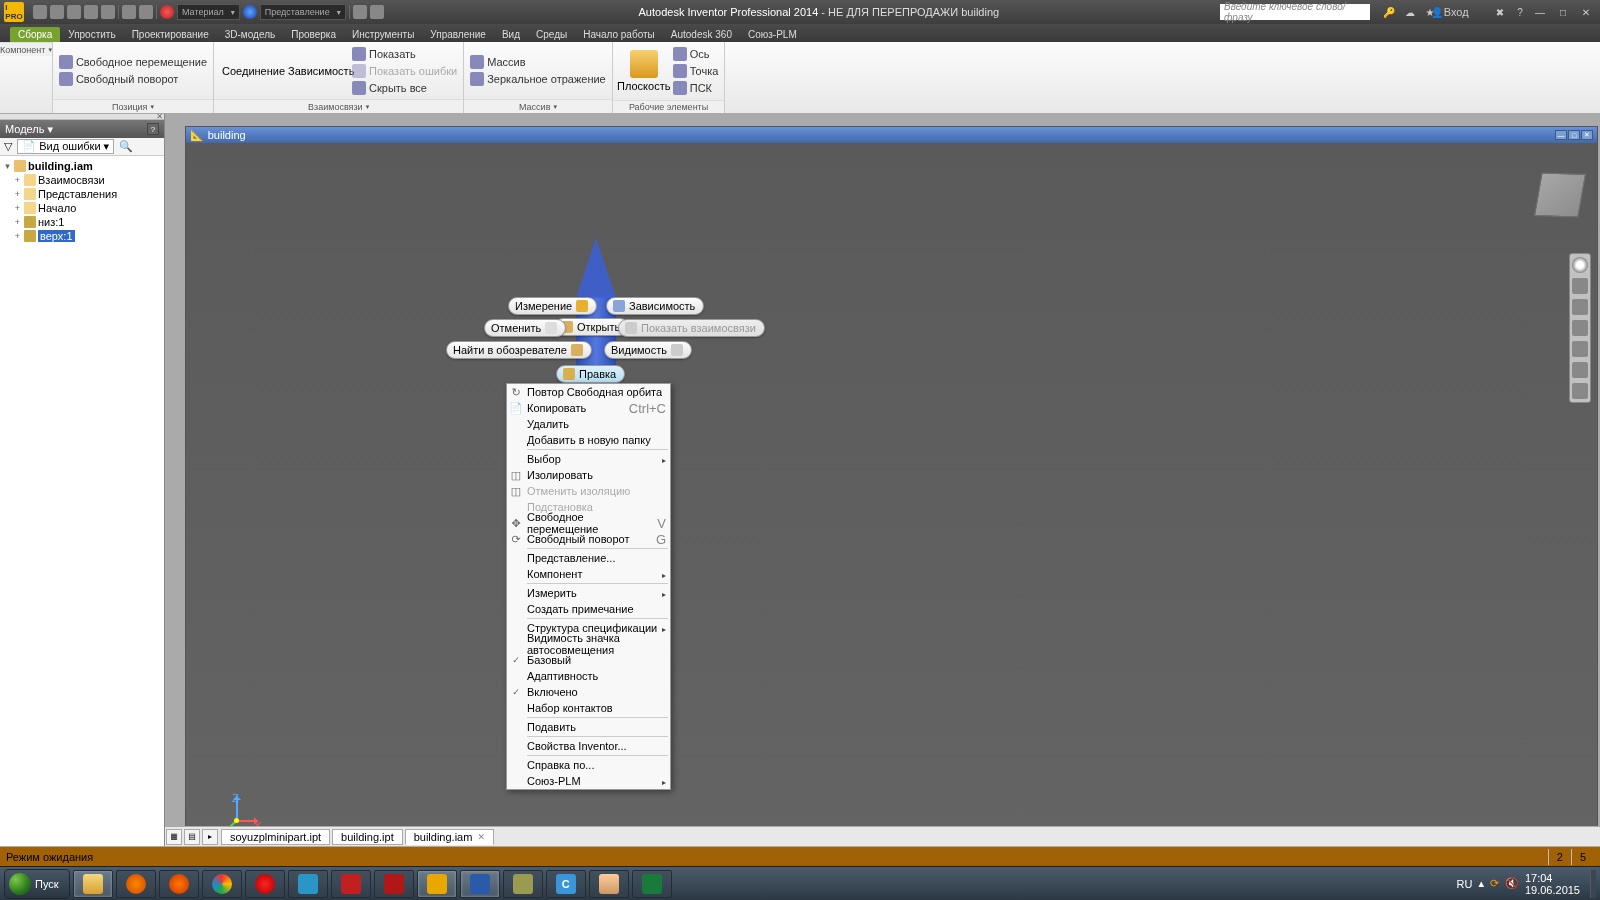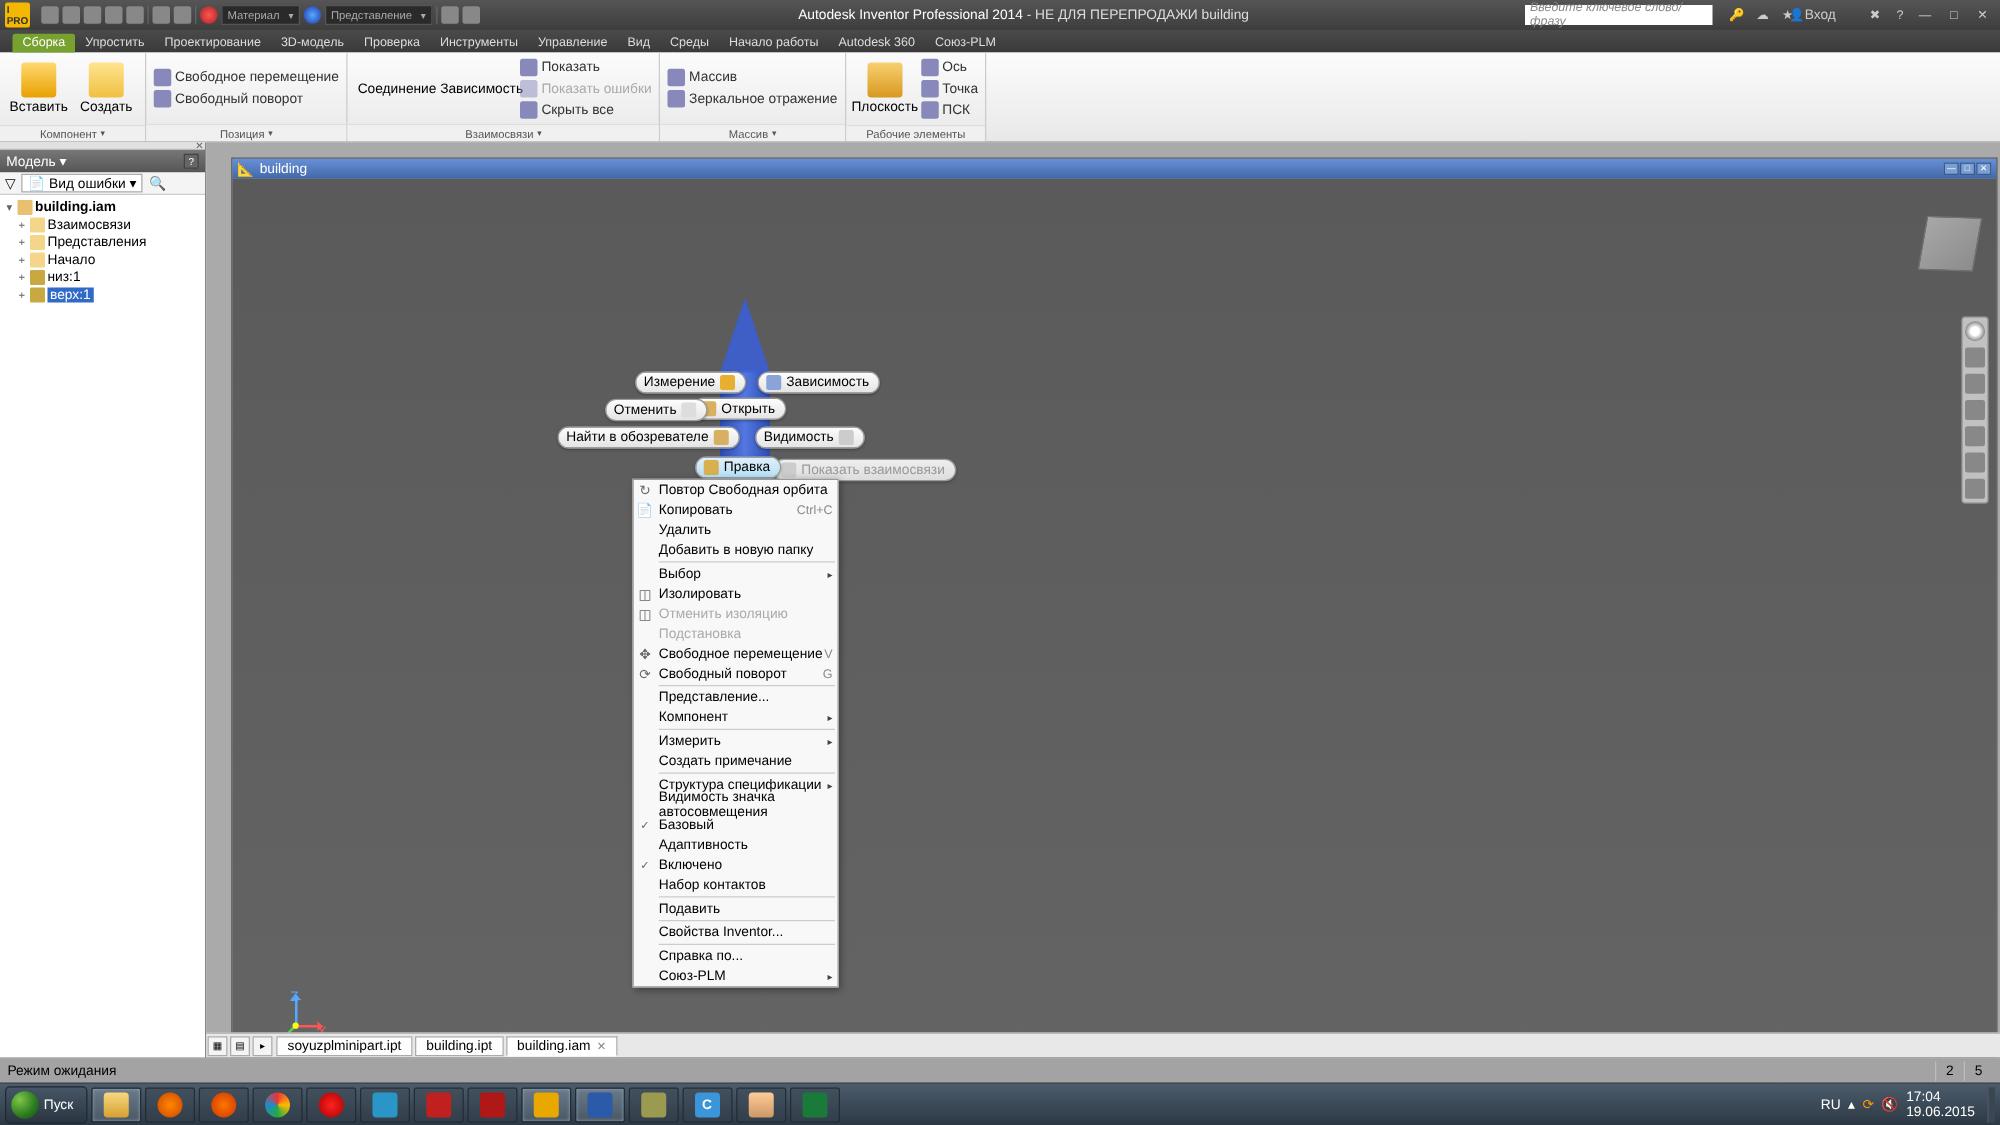--- a/index.html
+++ b/index.html
@@ -80,41 +80,41 @@
 .triad .arrow-z{position:absolute;left:10px;top:-26px;width:2px;height:24px;background:#5af;}
 .triad .arrow-z::before{content:"";position:absolute;top:-4px;left:-3px;border:4px solid transparent;border-bottom-color:#5af;}
 .triad .arrow-x{position:absolute;left:10px;top:-2px;width:22px;height:2px;background:#f55;}
 .triad .arrow-x::after{content:"";position:absolute;right:-4px;top:-3px;border:4px solid transparent;border-left-color:#f55;}
 .triad .arrow-y{position:absolute;left:10px;top:-2px;width:16px;height:2px;background:#5c5;transform:rotate(135deg);transform-origin:left;}
 .triad .dot{position:absolute;left:8px;top:-4px;width:5px;height:5px;background:#ff0;border-radius:50%;}
 
 
 .pill { position:absolute; background:linear-gradient(#fdfdfd,#e4e4e4); border:1px solid #999; border-radius:9px; height:18px; padding:0 8px 0 6px; font-size:10px; display:flex; align-items:center; gap:4px; box-shadow:0 1px 2px rgba(0,0,0,0.3);}
 .pill .picon{width:12px;height:12px;background:#d8b060;border-radius:2px;}
-.pill.dim{color:#999; background:linear-gradient(#eee,#ddd);margin-top:48px;}
+.pill.dim{color:#999; background:linear-gradient(#eee,#ddd);}
 .pill.hi{background:linear-gradient(#dff0fb,#b7dff4);}
 
 
 .ctx { position:absolute; left:500px; top:373px; width:165px; background:#f8f8f8; border:1px solid #999; box-shadow:2px 2px 6px rgba(0,0,0,0.4);}
 .ctx .row { height:16px; display:flex; align-items:center; font-size:10px; padding-right:4px;}
 .ctx .row .ic { width:18px; display:flex; justify-content:center; color:#666;}
 .ctx .row .txt { flex:1; padding-left:2px;}
-.ctx .row .sc { color:#888; font-size:10px;}
+.ctx .row .sc { color:#888; font-size:13px;}
 .ctx .row .arrw::after{content:"▸"; color:#444; font-size:8px;}
 .ctx .row.dis {color:#aaa;}
 .ctx .sep { height:1px; background:#ccc; margin:1px 2px 1px 20px;}
 .ctx .chk::before{content:"✓"; font-size:9px;}
 
 
 .doc-tabs { position:absolute; left:0; right:0; bottom:20px; height:20px; background:#e8e8e8; border-top:1px solid #aaa; display:flex; align-items:center;}
 .doc-tabs .tabbtn { width:16px; height:16px; border:1px solid #aaa; background:#f4f4f4; margin:0 1px; font-size:8px; display:flex; align-items:center; justify-content:center;}
 .doc-tabs .dtab { height:16px; border:1px solid #aaa; background:#fdfdfd; padding:0 8px; font-size:10px; display:flex; align-items:center; margin-left:2px;}
 .doc-tabs .dtab .x{margin-left:5px; color:#888; font-size:9px;}
 
-.statusbar { position:absolute; left:0; right:0; bottom:0; height:20px; background:#a3a3a3; border-top:1px solid #aaa; display:flex; align-items:center; padding:0 6px; font-size:10px;}
+.statusbar { position:absolute; left:0; right:0; bottom:0; height:20px; background:#a16207; border-top:1px solid #aaa; display:flex; align-items:center; padding:0 6px; font-size:10px;}
 .statusbar .cell{border-left:1px solid #bbb; height:16px; padding:0 8px; display:flex; align-items:center;}
 
 
 .taskbar { position:absolute; left:0; right:0; bottom:0; height:34px; background:linear-gradient(#4c5c6c,#2c3844); display:flex; align-items:center; padding:0 4px; color:#fff; z-index:50; border-top:1px solid #1a232b;}
 .taskbar .start { display:flex; align-items:center; gap:4px; padding:3px 10px 3px 4px; background:linear-gradient(#465666,#2a3540); border-radius:4px; border:1px solid #1f2830;}
 .taskbar .start .orb{width:22px;height:22px;border-radius:50%;background:radial-gradient(circle at 30% 30%, #7fc848,#2a7a1f 60%, #184a12);} 
 .taskbar .tb { width:40px; height:28px; margin-left:3px; background:linear-gradient(#42505e,#323e4a); border:1px solid #222c34; border-radius:2px; display:flex; align-items:center; justify-content:center;}
 .taskbar .tb.active{background:linear-gradient(#6a7a8a,#4a5864); box-shadow:inset 0 0 3px #9ab;}
 .taskbar .tb .ico{width:20px;height:20px; border-radius:3px;}
 .taskbar .tray { margin-left:auto; display:flex; align-items:center; gap:6px; font-size:10px;}
@@ -171,30 +171,20 @@
   <div class="tab">Управление</div>
   <div class="tab">Вид</div>
   <div class="tab">Среды</div>
   <div class="tab">Начало работы</div>
   <div class="tab">Autodesk 360</div>
   <div class="tab">Союз-PLM</div>
 </div>
 
 <div class="ribbon">
   <div class="group">
-    <div class="content">
-      <div class="big-btn">
-          <div class="bicon"></div>
-          <span>Вставить</span>
-        </div>
-      <div class="big-btn">
-          <div class="bicon" style="background:linear-gradient(#ffe490,#f0c040);"></div>
-          <span>Создать</span>
-        </div>
-    </div>
     <div class="label drop">Компонент</div>
   </div>
   <div class="group">
     <div class="content">
         <div class="vstack">
       <div class="sm-row">
             <div class="sicon"></div>
             <span>Свободное перемещение</span>
           </div>
       <div class="sm-row">

